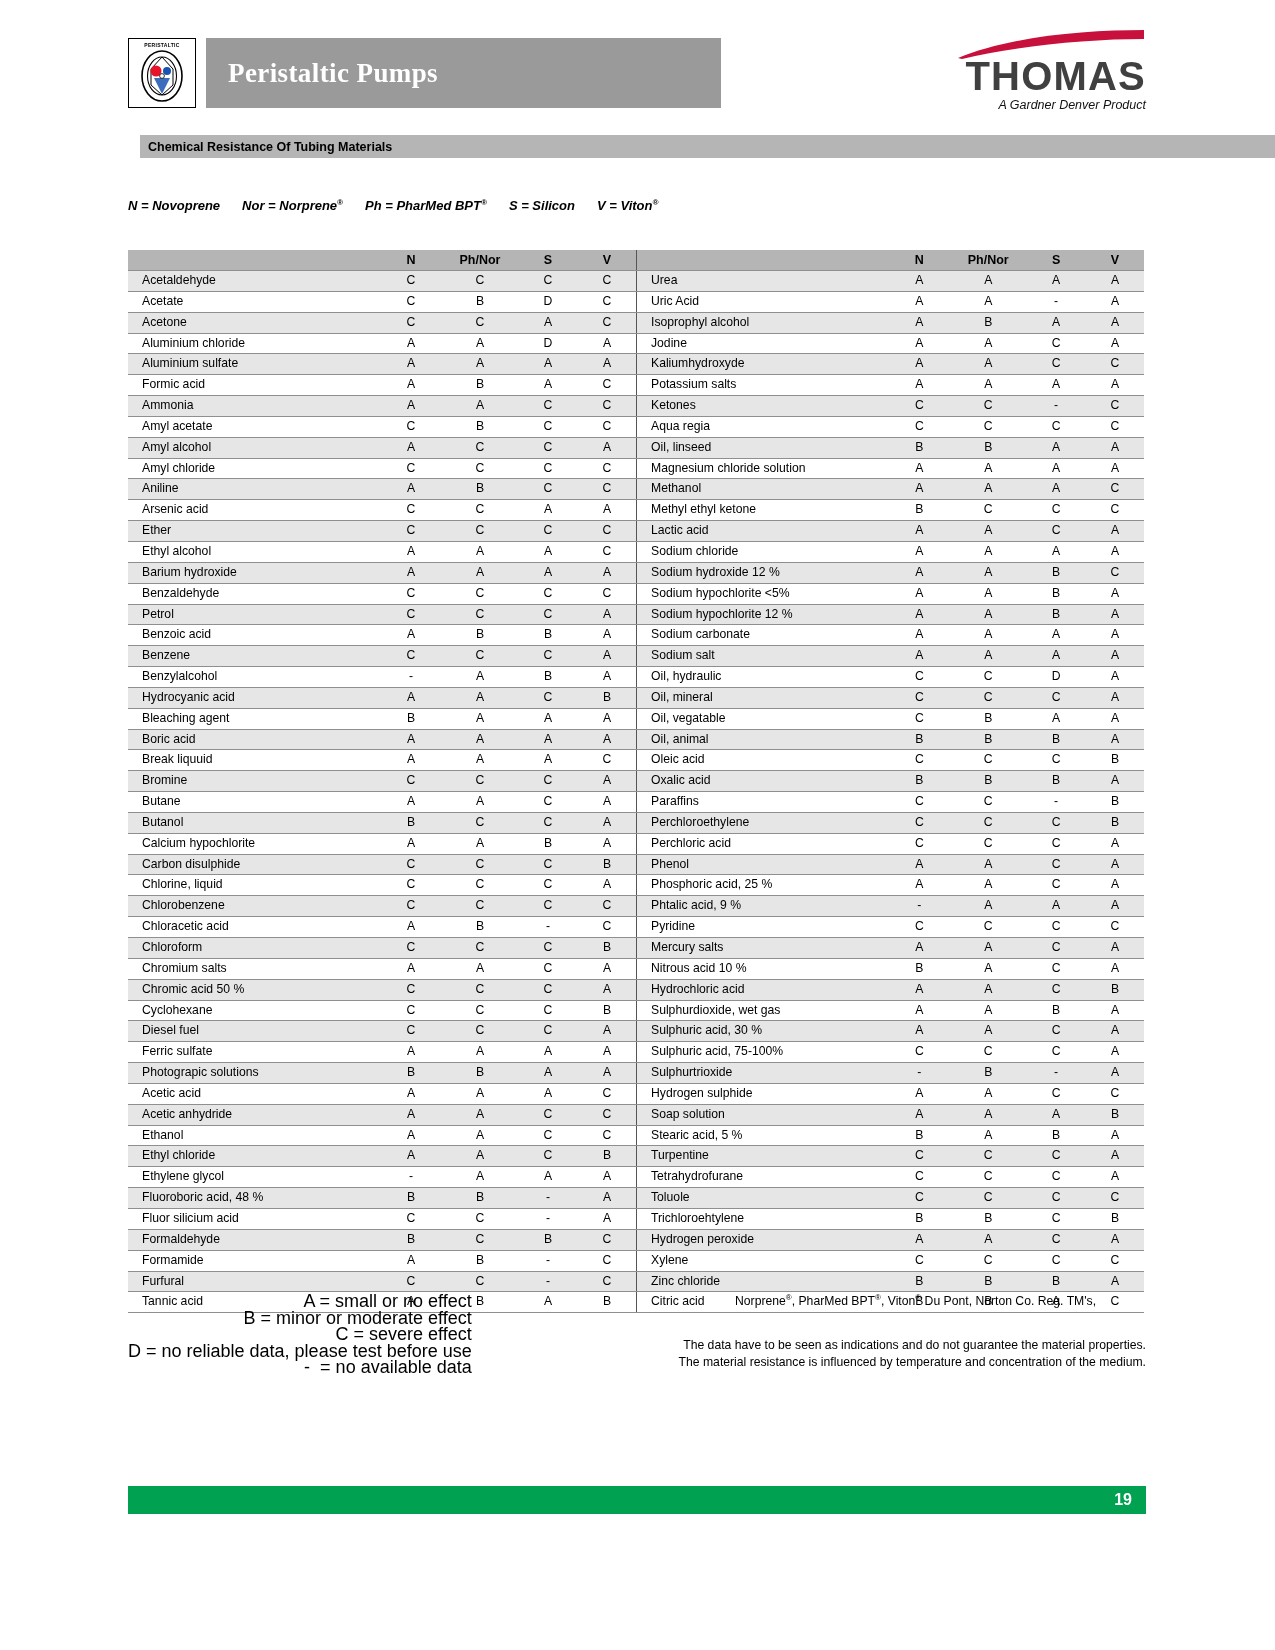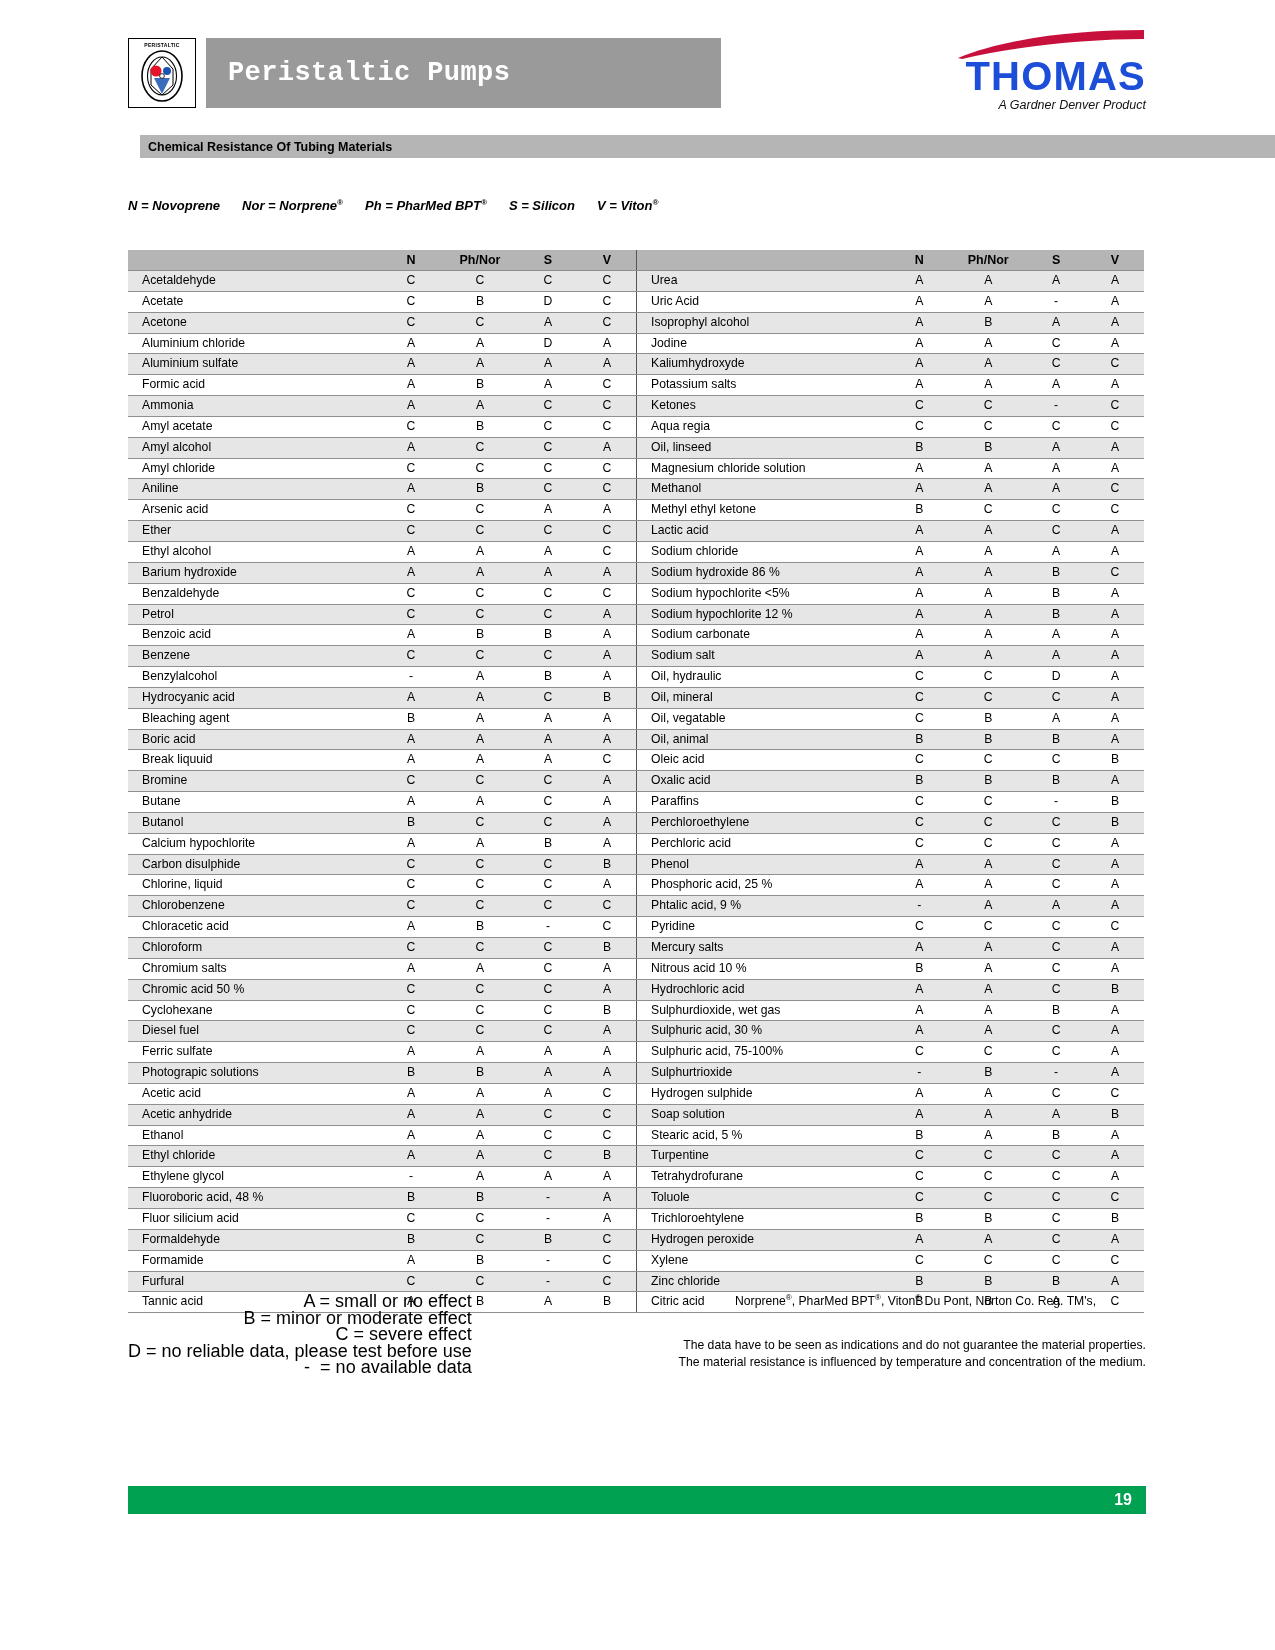--- a/index.html
+++ b/index.html
@@ -61,38 +61,38 @@
   }
   .titlebar-text {
     position: absolute;
     left: 22px;
     top: 50%;
     transform: translateY(-50%);
     color: #ffffff;
     font-size: 27px;
     font-weight: bold;
     letter-spacing: .4px;
-    font-family: Liberation Mono, monospace;
+    font-family: Liberation Serif, serif;
   }
 
   
   #thomas-logo {
     position: absolute;
     right: 0;
     top: -8px;
     width: 250px;
     height: 86px;
   }
   #thomas-word {
     position: absolute;
     left: 0;
     top: 26px;
     width: 250px;
     text-align: right;
-    color: #1d4ed8;
+    color: #404040;
     font-size: 40px;
     font-weight: bold;
     letter-spacing: 1.2px;
     line-height: 40px;
     font-family: "Liberation Sans", sans-serif;
   }
   #thomas-tag {
     position: absolute;
     left: 0;
     top: 68px;
@@ -753,21 +753,21 @@
             <td class="colval">A</td>
           </tr>
           <tr class="plain">
             <td class="colname">Sodium chloride</td>
             <td class="colval">A</td>
             <td class="colval">A</td>
             <td class="colval">A</td>
             <td class="colval">A</td>
           </tr>
           <tr class="shade">
-            <td class="colname">Sodium hydroxide 86 %</td>
+            <td class="colname">Sodium hydroxide 12 %</td>
             <td class="colval">A</td>
             <td class="colval">A</td>
             <td class="colval">B</td>
             <td class="colval">C</td>
           </tr>
           <tr class="plain">
             <td class="colname">Sodium hypochlorite &lt;5%</td>
             <td class="colval">A</td>
             <td class="colval">A</td>
             <td class="colval">B</td>

